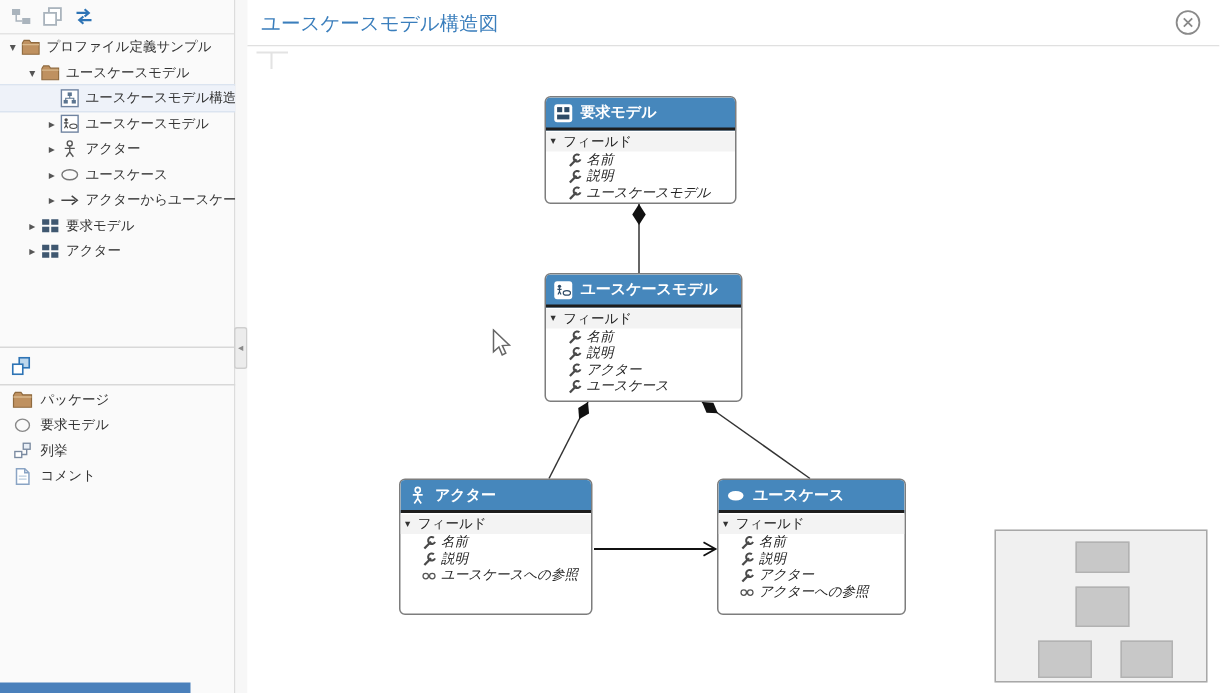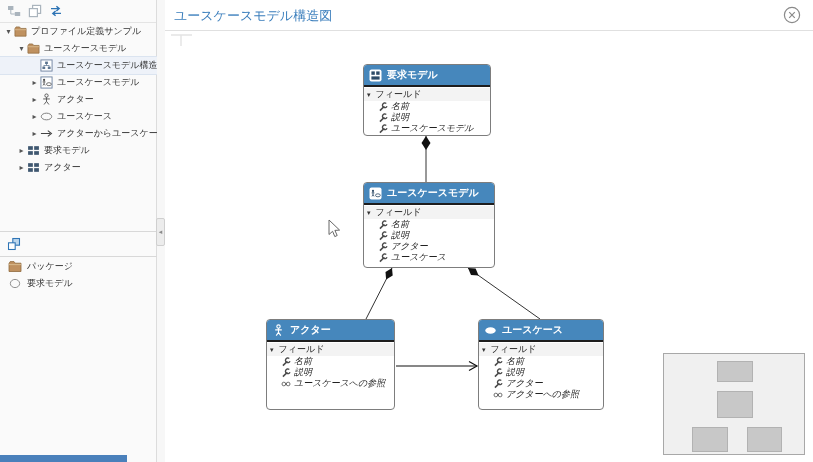--- a/index.html
+++ b/index.html
@@ -246,20 +246,32 @@
           <use href="#ic-folder"></use>
         </svg>
       <span>パッケージ</span>
     </div>
     <div class="prow">
       <svg class="pi">
           <use href="#ic-entity"></use>
         </svg>
       <span>要求モデル</span>
     </div>
+    <div class="prow">
+      <svg class="pi">
+          <use href="#ic-enum"></use>
+        </svg>
+      <span>列挙</span>
+    </div>
+    <div class="prow">
+      <svg class="pi">
+          <use href="#ic-comment"></use>
+        </svg>
+      <span>コメント</span>
+    </div>
   </div>
 </div>
 
 <div class="splitter"></div>
 <div class="split-handle">
   <span>◂</span>
 </div>
 
 <div class="main">
   <div class="main-header">

